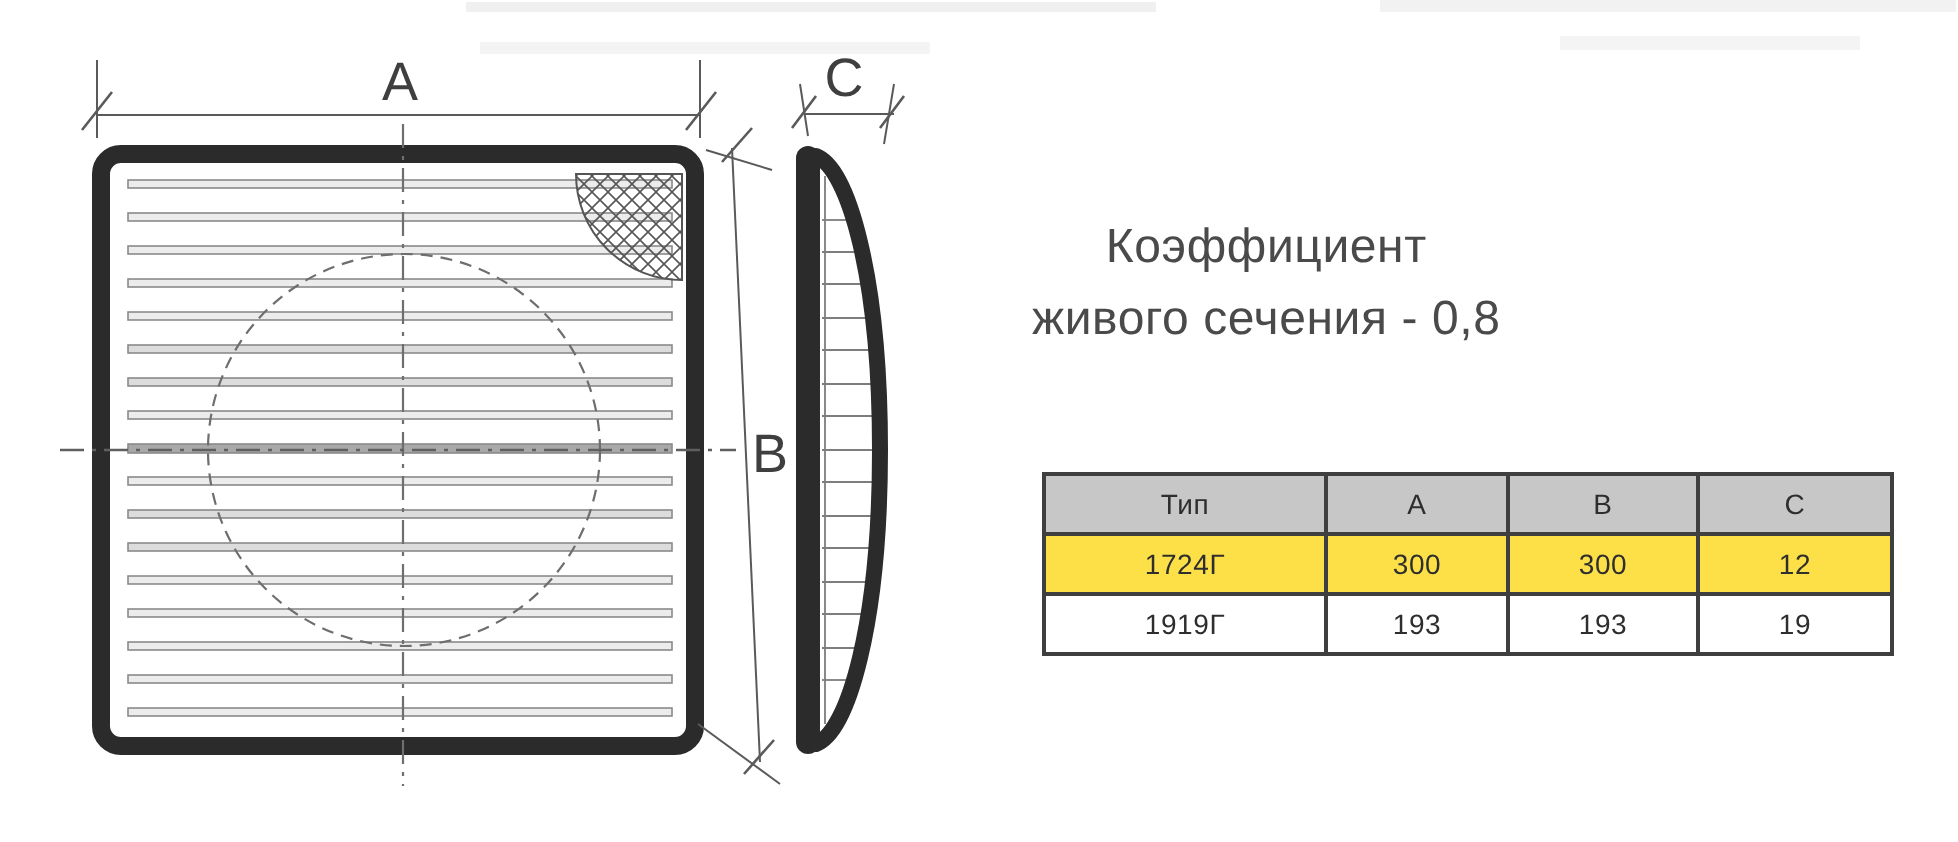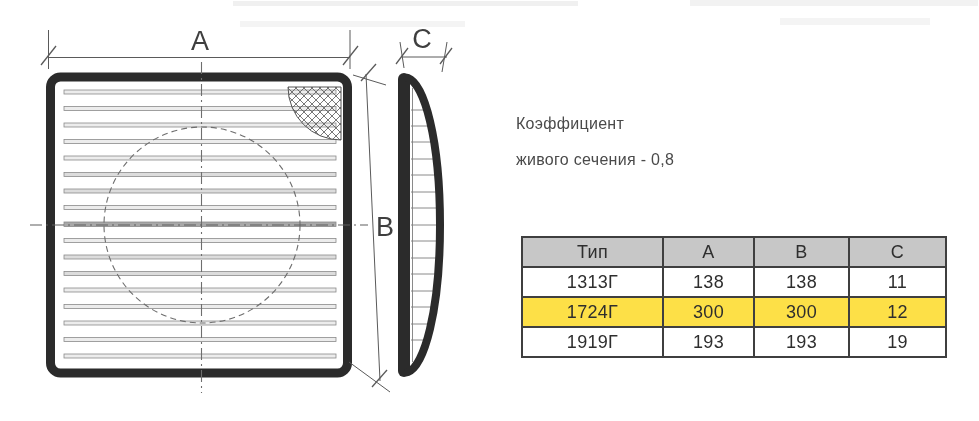--- a/index.html
+++ b/index.html
@@ -3,26 +3,26 @@
 <meta charset="utf-8">
 <style>
   html,body{margin:0;padding:0;background:#ffffff;}
   .canvas{
     position:relative;width:979px;height:421px;background:#ffffff;overflow:hidden;
     font-family:"Liberation Sans",sans-serif;
   }
   .streak{position:absolute;pointer-events:none;}
   .note{
     position:absolute;left:516px;top:106px;
-    font-size:16px;line-height:36px;color:#4a4a4a;letter-spacing:.3px;
+    font-size:24px;line-height:36px;color:#4a4a4a;letter-spacing:.3px;text-align:center;
   }
   .spec-table{
     position:absolute;left:521px;top:236px;width:424px;
     border-collapse:collapse;table-layout:fixed;
-    font-size:18px;color:#2e2e2e;
+    font-size:14px;color:#2e2e2e;
   }
   .spec-table td,.spec-table th{
     border:2px solid #3f3f3f;text-align:center;vertical-align:middle;
     height:28px;font-weight:normal;padding:0;letter-spacing:.3px;
   }
   .spec-table thead th{background:#c7c7c7;}
   .spec-table tr.alt td{background:#fde047;}
   svg text{font-family:"Liberation Sans",sans-serif;}
 </style>
 </head>
@@ -142,26 +142,20 @@
     </colgroup>
     <thead>
       <tr>
         <th>Тип</th>
         <th>A</th>
         <th>B</th>
         <th>C</th>
       </tr>
     </thead>
     <tbody>
-      <tr>
-        <td>1313Г</td>
-        <td>138</td>
-        <td>138</td>
-        <td>11</td>
-      </tr>
       <tr class="alt">
         <td>1724Г</td>
         <td>300</td>
         <td>300</td>
         <td>12</td>
       </tr>
       <tr>
         <td>1919Г</td>
         <td>193</td>
         <td>193</td>

